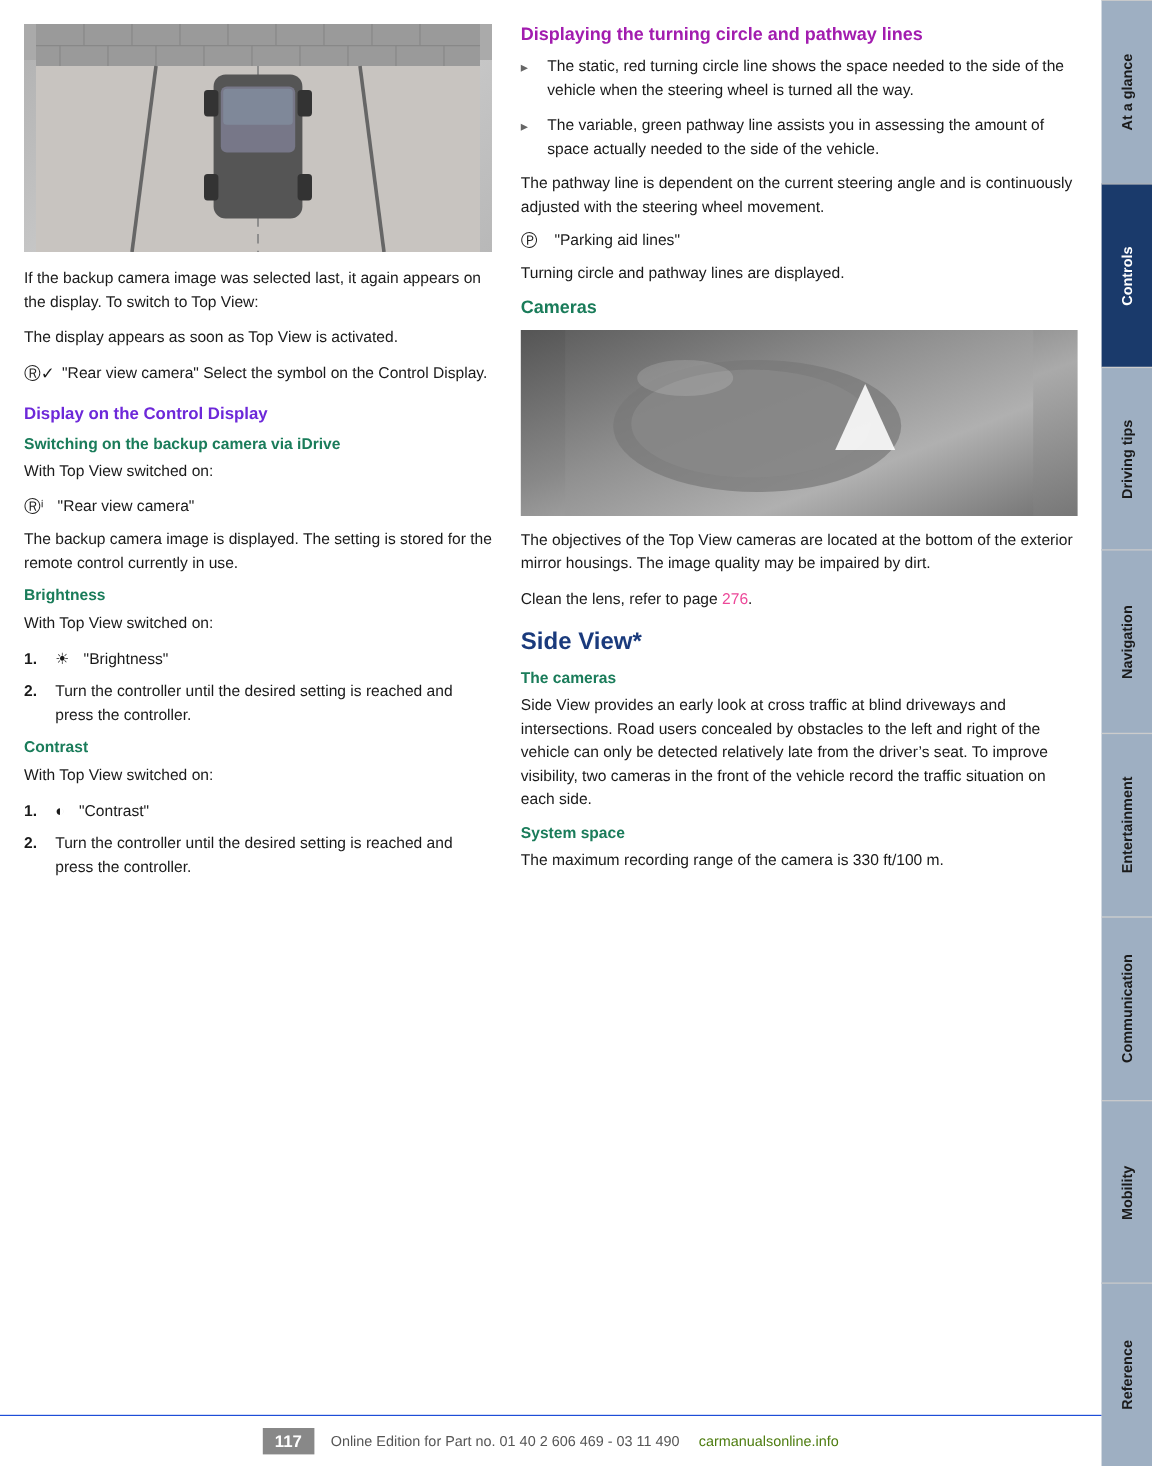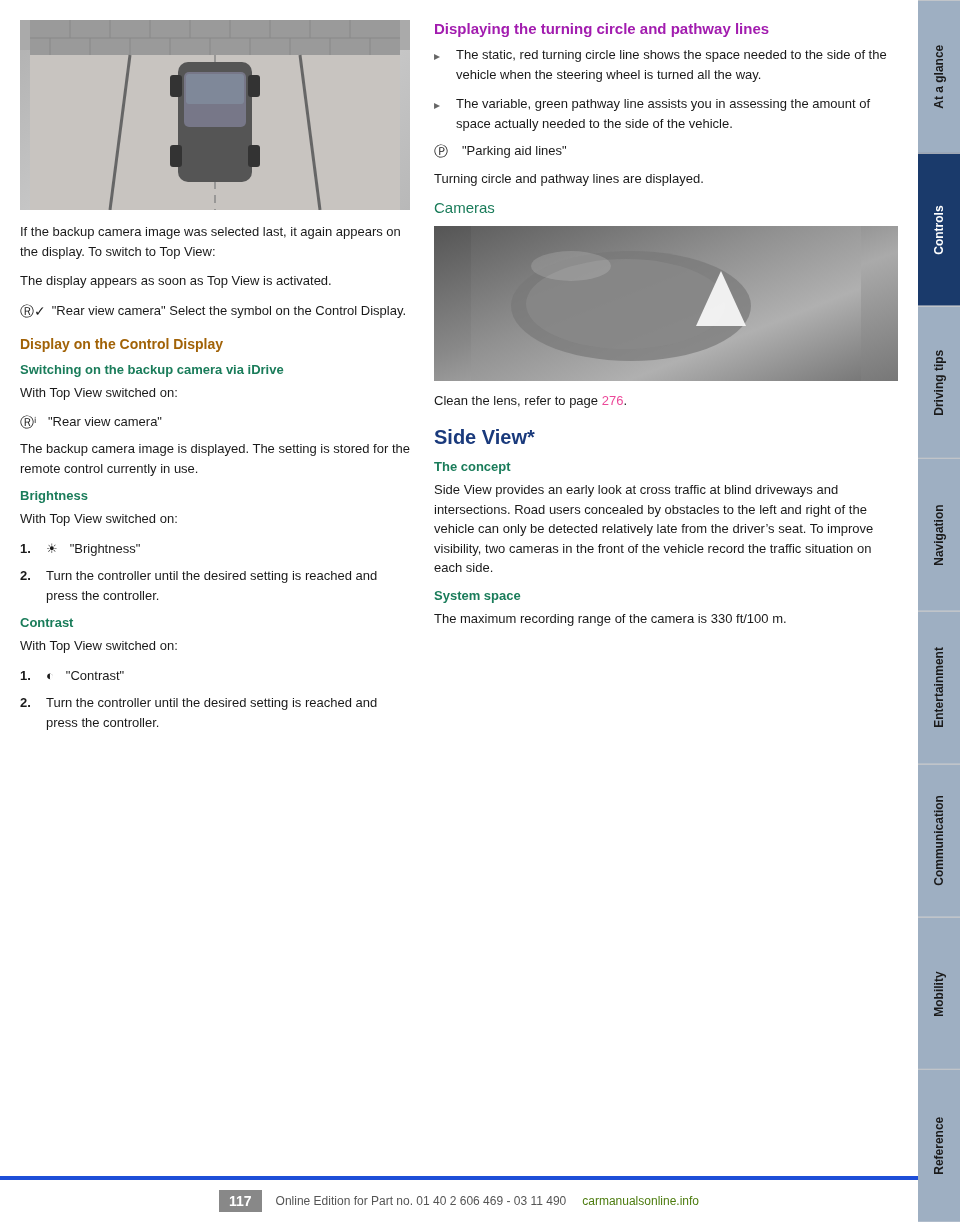--- a/index.html
+++ b/index.html
@@ -115,21 +115,21 @@
 
     
     .body-text {
       font-size: 13px;
       line-height: 1.5;
       color: #1a1a1a;
       margin-bottom: 10px;
     }
 
     .section-heading {
-      color: #a16207;
+      color: #6d28d9;
       font-weight: bold;
       font-size: 14px;
       margin-bottom: 6px;
       margin-top: 14px;
     }
 
     .subsection-heading {
       color: #1a7c5a;
       font-size: 13px;
       font-weight: bold;
@@ -192,21 +192,21 @@
       margin-bottom: 8px;
     }
     .ref-icon {
       font-size: 14px;
       min-width: 22px;
     }
 
     
     .camera-heading {
       color: #1a7c5a;
-      font-weight: normal;
+      font-weight: bold;
       font-size: 15px;
       margin-bottom: 10px;
     }
 
     .camera-image {
       width: 100%;
       height: 155px;
       background: linear-gradient(160deg, #555 0%, #888 40%, #aaa 60%, #777 100%);
       margin-bottom: 10px;
       position: relative;
@@ -221,21 +221,21 @@
       margin-bottom: 4px;
       margin-top: 16px;
     }
 
     
     .page-footer {
       display: flex;
       justify-content: center;
       align-items: center;
       padding: 10px 20px;
-      border-top: 4px solid #1d4ed8;
+      border-top: 1px solid #1d4ed8;
       font-size: 12px;
       color: #444;
       position: relative;
     }
     .page-number-box {
       background: #888;
       color: #fff;
       padding: 3px 10px;
       font-weight: bold;
       font-size: 14px;
@@ -367,20 +367,21 @@
         <div class="bullet-item">
           <span class="bullet-arrow">▸</span>
           <span>The static, red turning circle line shows the space needed to the side of the vehicle when the steering wheel is turned all the way.</span>
         </div>
 
         <div class="bullet-item">
           <span class="bullet-arrow">▸</span>
           <span>The variable, green pathway line assists you in assessing the amount of space actually needed to the side of the vehicle.</span>
         </div>
 
+        <p class="body-text">The pathway line is dependent on the cur­rent steering angle and is continuously ad­justed with the steering wheel movement.</p>
 
         <div class="ref-line">
           <span class="ref-icon">Ⓟ</span>
           <span>"Parking aid lines"</span>
         </div>
 
         <p class="body-text">Turning circle and pathway lines are displayed.</p>
 
         <div class="camera-heading">Cameras</div>
 
@@ -399,29 +400,30 @@
 
             <ellipse cx="160" cy="80" rx="120" ry="55" fill="#777" opacity="0.7"></ellipse>
             <ellipse cx="155" cy="78" rx="100" ry="45" fill="#888" opacity="0.8"></ellipse>
 
             <polygon points="250,45 225,100 275,100" fill="rgba(255,255,255,0.88)"></polygon>
 
             <ellipse cx="100" cy="40" rx="40" ry="15" fill="rgba(255,255,255,0.15)"></ellipse>
           </svg>
         </div>
 
+        <p class="body-text">The objectives of the Top View cameras are lo­cated at the bottom of the exterior mirror hous­ings. The image quality may be impaired by dirt.</p>
 
         <p class="body-text">
           <span>Clean the lens, refer to page</span>
           <span class="link-blue">276</span><span>.</span>
         </p>
 
         <div class="side-view-heading">Side View*</div>
 
-        <div class="subsection-heading">The concept</div>
+        <div class="subsection-heading">The cameras</div>
 
         <p class="body-text">Side View provides an early look at cross traffic at blind driveways and intersections. Road users concealed by obstacles to the left and right of the vehicle can only be detected relatively late from the driver’s seat. To improve visibility, two cameras in the front of the vehicle record the traffic situation on each side.</p>
 
         <div class="subsection-heading">System space</div>
 
         <p class="body-text">The maximum recording range of the camera is 330 ft/100 m.</p>
 
       </div>
     </div>
 

